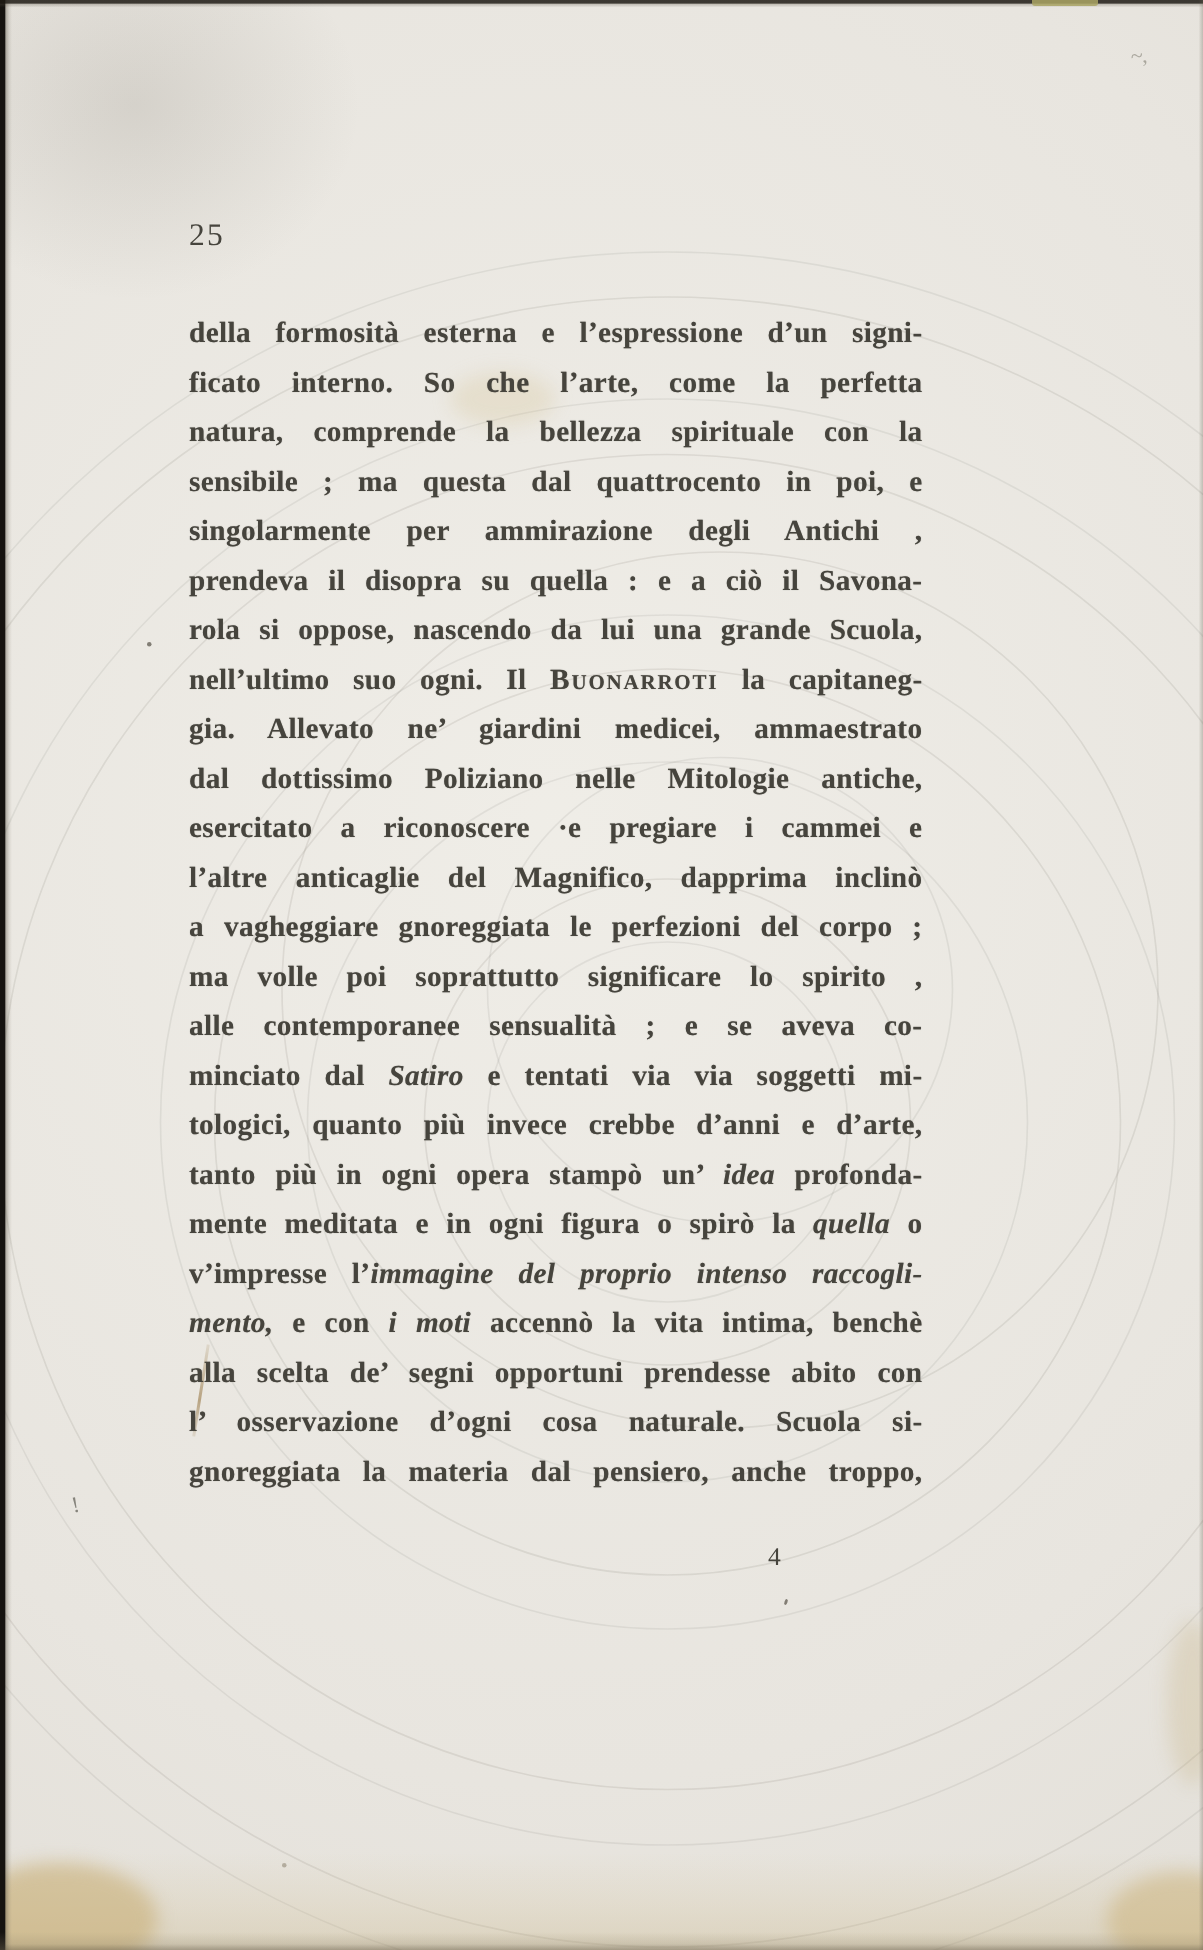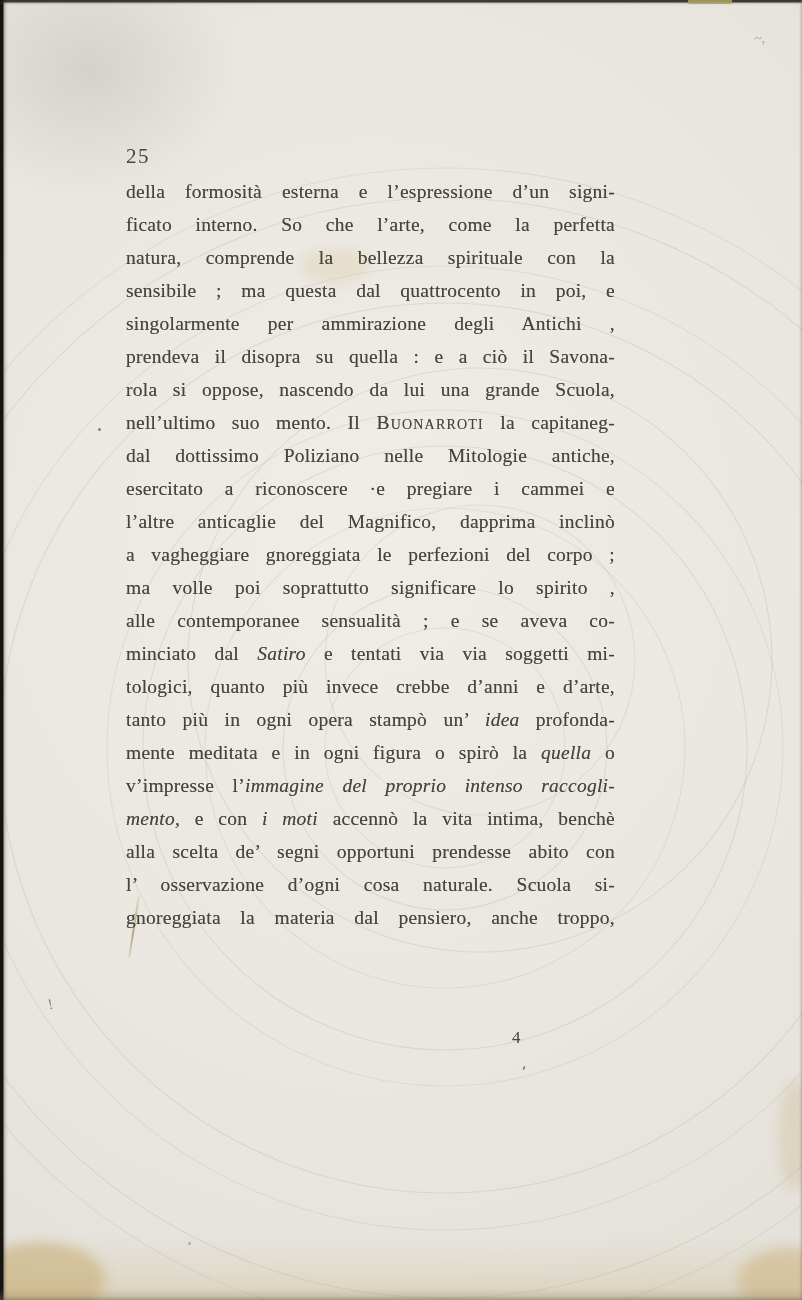--- a/index.html
+++ b/index.html
@@ -37,22 +37,22 @@
   .scratch{position:absolute;left:133px;top:896px;width:2px;height:62px;
     background:linear-gradient(180deg,rgba(150,118,66,.15),rgba(150,118,66,.6) 60%,rgba(150,118,66,.15));
     transform:rotate(9deg);filter:blur(.4px);}
   .speck{position:absolute;width:3px;height:3px;border-radius:50%;background:rgba(95,90,80,.75);}
   .speck-a{left:98px;top:428px;}
   .speck-b{left:523px;top:1066px;width:2px;height:4px;transform:rotate(20deg);}
   .speck-c{left:188px;top:1242px;background:rgba(130,120,100,.5);}
   
   .pagenum{position:absolute;left:126px;top:144px;width:489px;text-align:left;
     font-size:21px;letter-spacing:1.5px;color:var(--ink,#46443d);}
-  .textblock{position:absolute;left:126px;top:175px;width:489px;color:var(--ink,#46443d);
-    text-shadow:0 0 .6px rgba(70,68,61,.55);}
+  .textblock{position:absolute;left:126px;top:206px;width:489px;color:var(--ink,#46443d);
+    text-shadow:0 0 .6px rgba(70,68,61,.55);font-weight:bold;}
   .line{height:33px;line-height:33px;font-size:19.5px;
     text-align:justify;text-align-last:justify;letter-spacing:.25px;}
   .seg-normal{font-style:normal;}
   .seg-italic{font-style:italic;}
   .seg-smallcaps{font-variant:small-caps;letter-spacing:1.2px;margin-top:34px;}
   .sig{position:absolute;left:512px;top:1028px;font-size:17px;color:var(--ink,#46443d);}
   .margin-mark{position:absolute;left:48px;top:996px;font-size:15px;color:#6e6c64;
     transform:rotate(-12deg);opacity:.8;}
   .pencil-mark{position:absolute;left:754px;top:30px;font-size:15px;color:#9b988e;
     transform:rotate(-6deg);opacity:.8;letter-spacing:-1px;}
@@ -90,21 +90,22 @@
   <div class="pagenum">25</div>
 
   <div class="textblock">
       <div class="line"><span class="seg-normal">della formosità esterna e l’espressione d’un signi-</span></div>
       <div class="line"><span class="seg-normal">ficato interno. So che l’arte, come la perfetta</span></div>
       <div class="line"><span class="seg-normal">natura, comprende la bellezza spirituale con la</span></div>
       <div class="line"><span class="seg-normal">sensibile ; ma questa dal quattrocento in poi, e</span></div>
       <div class="line"><span class="seg-normal">singolarmente per ammirazione degli Antichi ,</span></div>
       <div class="line"><span class="seg-normal">prendeva il disopra su quella : e a ciò il Savona-</span></div>
       <div class="line"><span class="seg-normal">rola si oppose, nascendo da lui una grande Scuola,</span></div>
-      <div class="line"><span class="seg-normal">nell’ultimo suo mento. Il </span><span class="seg-smallcaps">Buonarroti</span><span class="seg-normal"> la capitaneg-</span></div>
+      <div class="line"><span class="seg-normal">nell’ultimo suo ogni. Il </span><span class="seg-smallcaps">Buonarroti</span><span class="seg-normal"> la capitaneg-</span></div>
+      <div class="line"><span class="seg-normal">gia. Allevato ne’ giardini medicei, ammaestrato</span></div>
       <div class="line"><span class="seg-normal">dal dottissimo Poliziano nelle Mitologie antiche,</span></div>
       <div class="line"><span class="seg-normal">esercitato a riconoscere ·e pregiare i cammei e</span></div>
       <div class="line"><span class="seg-normal">l’altre anticaglie del Magnifico, dapprima inclinò</span></div>
       <div class="line"><span class="seg-normal">a vagheggiare gnoreggiata le perfezioni del corpo ;</span></div>
       <div class="line"><span class="seg-normal">ma volle poi soprattutto significare lo spirito ,</span></div>
       <div class="line"><span class="seg-normal">alle contemporanee sensualità ; e se aveva co-</span></div>
       <div class="line"><span class="seg-normal">minciato dal </span><span class="seg-italic">Satiro</span><span class="seg-normal"> e tentati via via soggetti mi-</span></div>
       <div class="line"><span class="seg-normal">tologici, quanto più invece crebbe d’anni e d’arte,</span></div>
       <div class="line"><span class="seg-normal">tanto più in ogni opera stampò un’ </span><span class="seg-italic">idea</span><span class="seg-normal"> profonda-</span></div>
       <div class="line"><span class="seg-normal">mente meditata e in ogni figura o spirò la </span><span class="seg-italic">quella</span><span class="seg-normal"> o</span></div>

